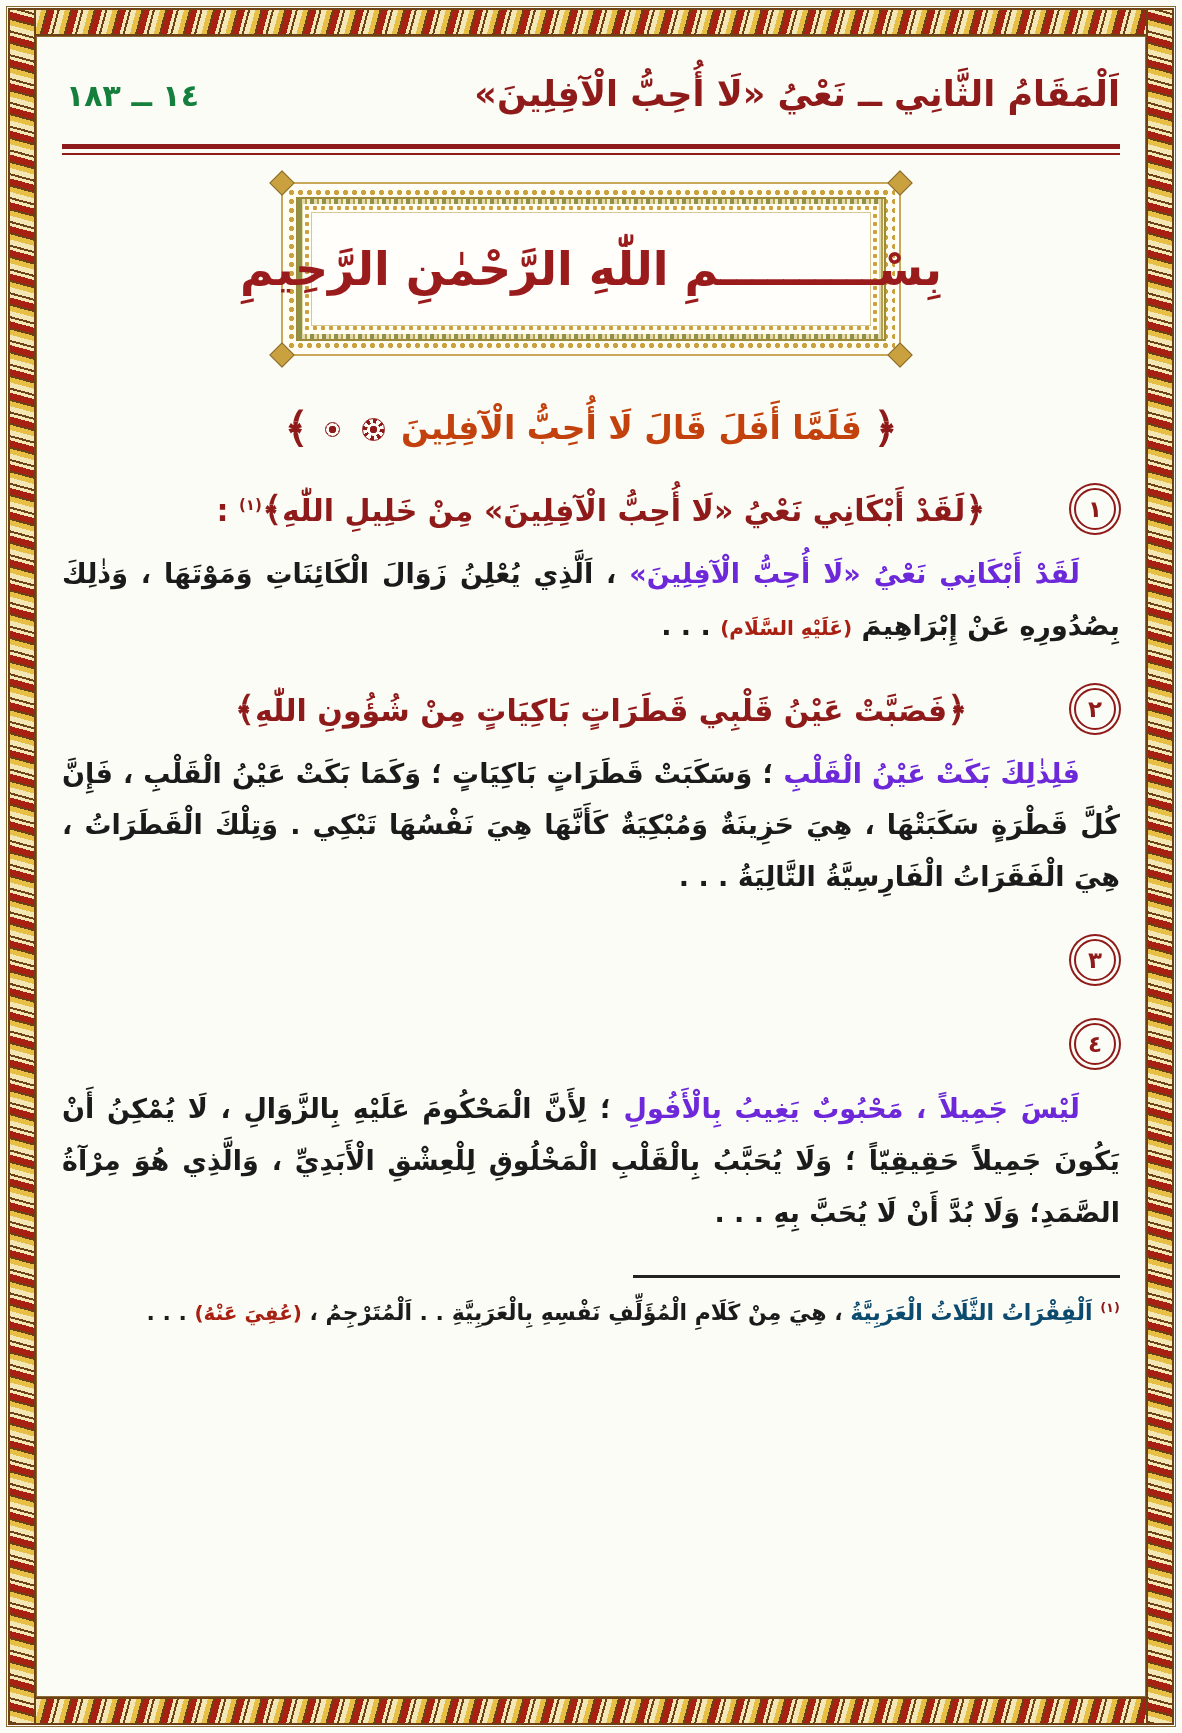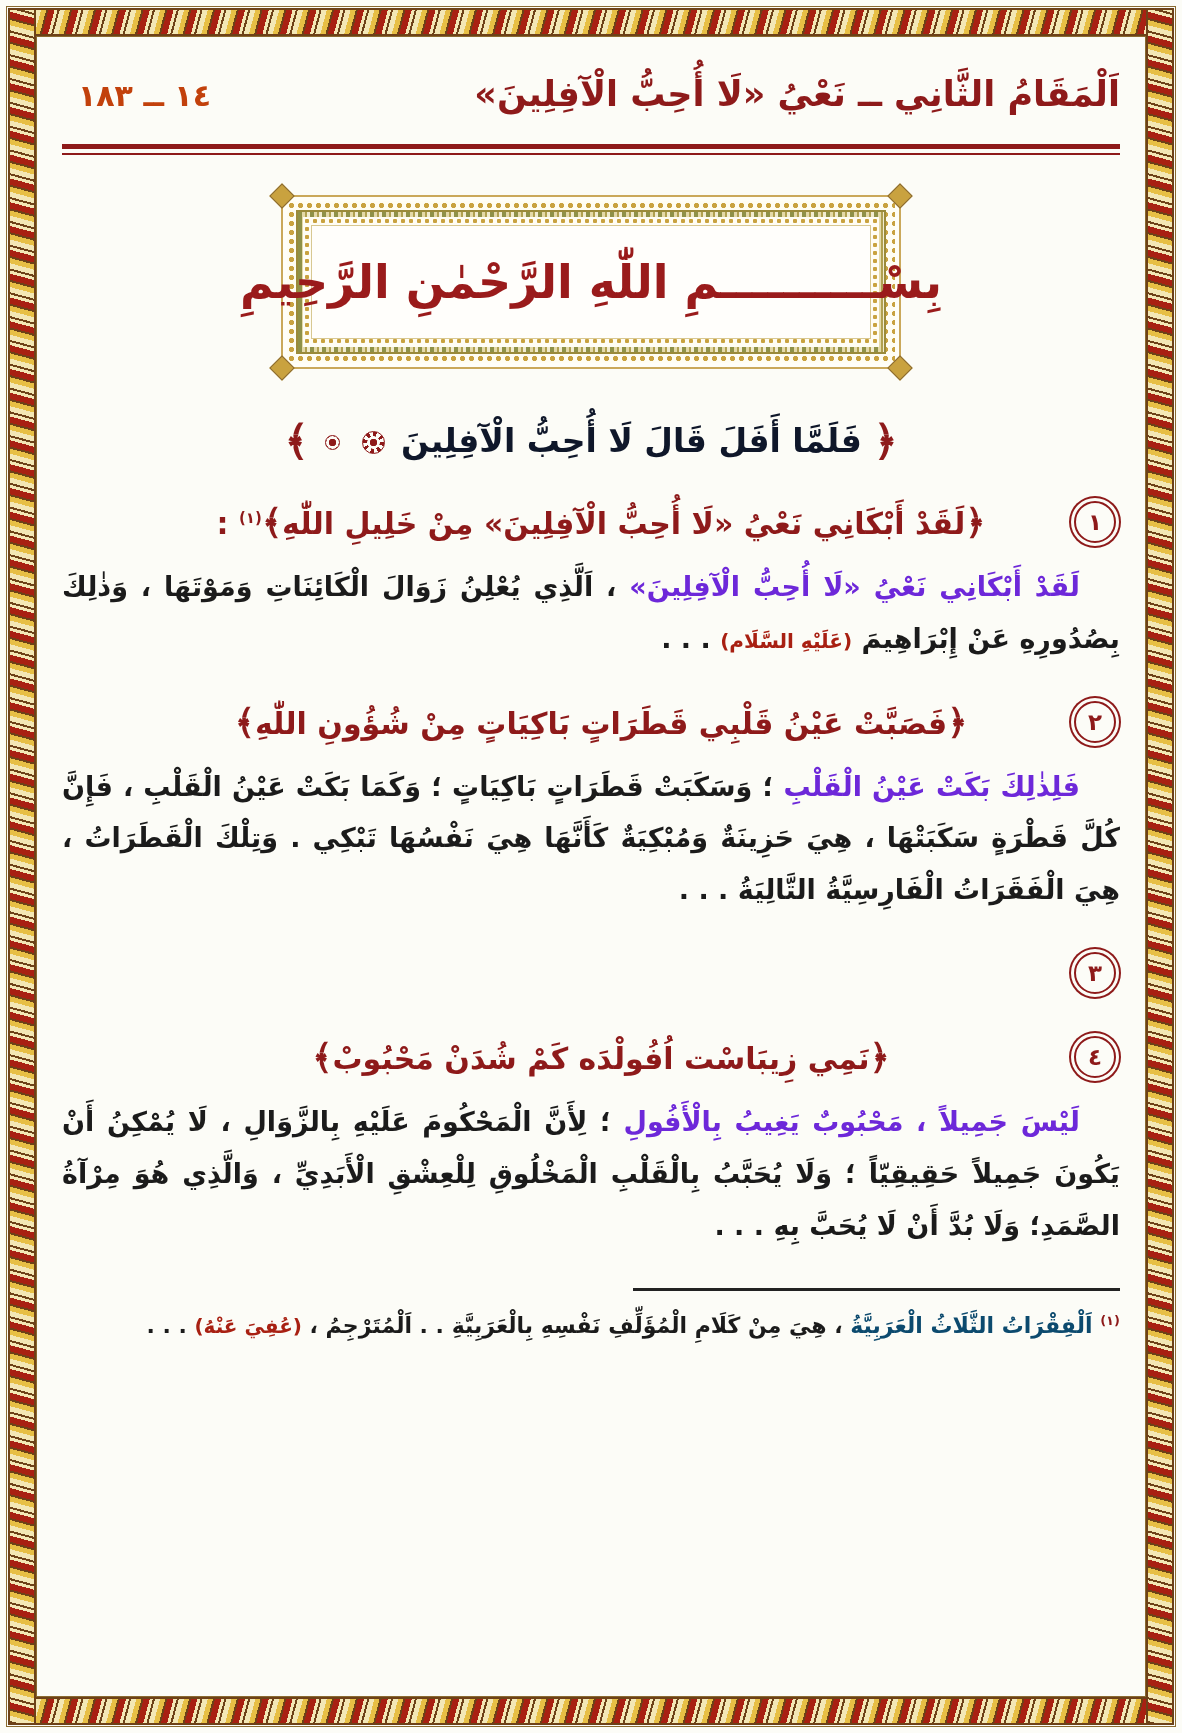--- a/index.html
+++ b/index.html
@@ -26,25 +26,25 @@
   }
   .fs-top { top:8px; } .fs-bottom { bottom:8px; }
   .fs-left { left:8px; } .fs-right { right:8px; }
   .frame-outline-inner { position:absolute; inset:36px; border:1px solid #8a6a30; pointer-events:none; }
 
   
   .content { position:absolute; top:74px; left:62px; right:62px; bottom:44px; }
 
   .hdr { position:relative; min-height:60px; }
   .hdr-title { font-size:35px; font-weight:bold; color:#8e1a1a; }
-  .hdr-pages { position:absolute; left:16px; top:4px; font-size:30px; font-weight:bold; color:#c2410c; direction:ltr; }
+  .hdr-pages { position:absolute; left:4px; top:4px; font-size:30px; font-weight:bold; color:#15803d; direction:ltr; }
   .hdr-rule { margin-top:10px; border-top:5px solid #8e1a1a; border-bottom:2px solid #8e1a1a; height:4px; }
 
   
-  .bis-wrap { position:relative; width:620px; margin:40px auto 0; }
+  .bis-wrap { position:relative; width:620px; margin:27px auto 0; }
   .bis-tip { position:absolute; width:16px; height:16px; background:#c9a23f; border:1px solid #8a6a30; transform:rotate(45deg); }
   .tip-tl { left:-8px; top:-8px; } .tip-tr { right:-8px; top:-8px; }
   .tip-bl { left:-8px; bottom:-8px; } .tip-br { right:-8px; bottom:-8px; }
   .bis-outer { border:2px solid #caa85a; background:#fffef7; padding:4px; }
   .bis-dots {
     padding:9px;
     background-image: radial-gradient(circle, #c9a23f 2.4px, rgba(0,0,0,0) 2.9px);
     background-size:9px 9px; background-color:#fffdf2;
   }
   .bis-olive {
@@ -56,21 +56,21 @@
     background-image: radial-gradient(circle, #c9a23f 2px, rgba(0,0,0,0) 2.5px);
     background-size:8px 8px; background-color:#fffdf4;
   }
   .bis-inner { background:#fffefb; border:1px solid #d8c892; min-height:112px;
     display:flex; align-items:center; justify-content:center; }
   .bis-text { font-size:46px; font-weight:bold; color:#9a1b1b; direction:rtl; white-space:nowrap; }
 
   
   .verse { margin-top:48px; text-align:center; direction:rtl; font-size:33px; font-weight:bold; }
   .verse .bracket { color:#8e1a1a; font-size:1.25em; vertical-align:-3px; }
-  .verse .vtext { color:#0f172a; }
+  .verse .vtext { color:#c2410c; }
   .rosette {
     display:inline-block; width:21px; height:21px; border-radius:50%;
     background:
       radial-gradient(circle, #8e1a1a 0 3.5px, #fcfcf7 4px 6px, rgba(0,0,0,0) 6.5px),
       repeating-conic-gradient(#8e1a1a 0 20deg, #fcfcf7 20deg 45deg);
     border:1px solid #8e1a1a; vertical-align:middle; margin:0 5px;
   }
   .rosette.small { width:13px; height:13px; }
 
   
@@ -164,21 +164,20 @@
 
     <div class="section">
       <div class="sec-head">
         <span class="sec-num">٣</span>
       </div>
     </div>
 
     <div class="section">
       <div class="sec-head">
         <span class="sec-num">٤</span>
-        <span class="sec-title"><span class="obr">﴿</span><span>نَمِي زِيبَاسْت اُفُولْدَه كَمْ شُدَنْ مَحْبُوبْ</span><span class="obr">﴾</span></span>
       </div>
       <p class="para"><span class="lead">لَيْسَ جَمِيلاً ، مَحْبُوبٌ يَغِيبُ بِالْأَفُولِ</span><span> ؛ لِأَنَّ الْمَحْكُومَ عَلَيْهِ بِالزَّوَالِ ، لَا يُمْكِنُ أَنْ يَكُونَ جَمِيلاً حَقِيقِيّاً ؛ وَلَا يُحَبَّبُ بِالْقَلْبِ الْمَخْلُوقِ لِلْعِشْقِ الْأَبَدِيِّ ، وَالَّذِي هُوَ مِرْآةُ الصَّمَدِ؛ وَلَا بُدَّ أَنْ لَا يُحَبَّ بِهِ . . .</span></p>
     </div>
 
     <div class="foot-rule"></div>
     <p class="footnote"><sup class="note-ref">(١)</sup> <span class="lead">اَلْفِقْرَاتُ الثَّلَاثُ الْعَرَبِيَّةُ</span><span> ، هِيَ مِنْ كَلَامِ الْمُؤَلِّفِ نَفْسِهِ بِالْعَرَبِيَّةِ . . اَلْمُتَرْجِمُ ، </span><span class="seal">(عُفِيَ عَنْهُ)</span><span> . . .</span></p>
 
   </div>
 </div>
 

